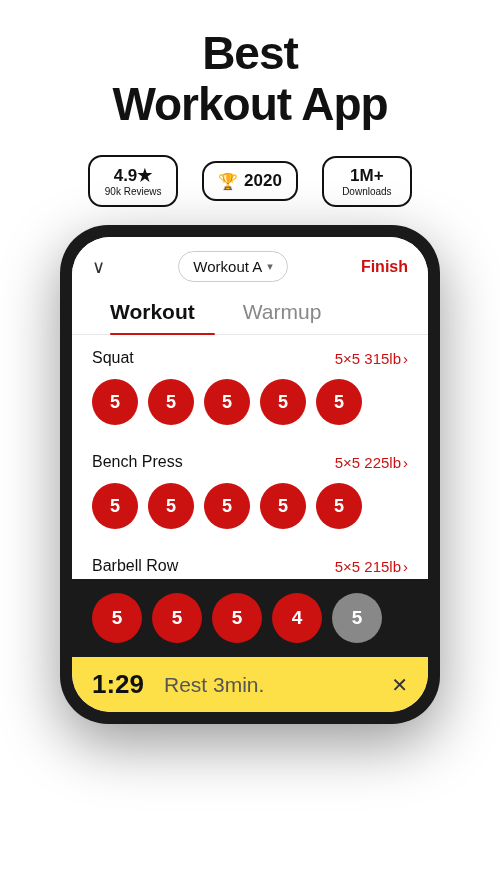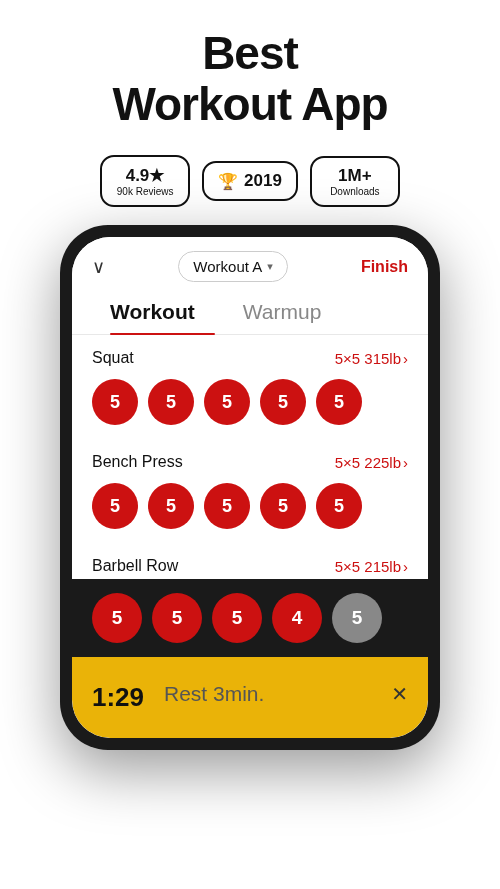--- a/index.html
+++ b/index.html
@@ -25,21 +25,21 @@
       font-weight: 900;
       line-height: 1.1;
       color: #111111;
       letter-spacing: -1px;
     }
 
     
     .badges {
       display: flex;
       align-items: center;
-      gap: 12px;
+      gap: 24px;
       margin: 10px 0 18px;
     }
     .badge {
       border: 2px solid #111111;
       border-radius: 14px;
       padding: 8px 14px;
       display: flex;
       flex-direction: column;
       align-items: center;
       justify-content: center;
@@ -204,25 +204,25 @@
       align-items: center;
     }
     .bottom-dark-bar .set-circle {
       width: 50px;
       height: 50px;
       font-size: 19px;
     }
 
     
     .rest-timer {
-      background: #eab308;
+      background: #fde047;
       border-radius: 0 0 38px 38px;
-      padding: 25px 20px;
-      display: flex;
-      align-items: flex-start;
+      padding: 12px 20px;
+      display: flex;
+      align-items: center;
       gap: 12px;
     }
     .rest-time {
       font-size: 26px;
       font-weight: 700;
       color: #111;
       min-width: 60px;
     }
     .rest-label {
       font-size: 21px;
@@ -246,21 +246,21 @@
   </div>
 </div>
 
 <div class="badges">
   <div class="badge">
     <div class="badge-main">4.9★</div>
     <div class="badge-sub">90k Reviews</div>
   </div>
   <div class="badge badge-trophy">
     <span class="trophy-icon">🏆</span>
-    <div class="badge-main">2019</div>
+    <div class="badge-main">2020</div>
   </div>
   <div class="badge">
     <div class="badge-main">1M+</div>
     <div class="badge-sub">Downloads</div>
   </div>
 </div>
 
 <div class="phone-wrapper">
   <div class="phone-outer">
     <div class="phone-inner">

